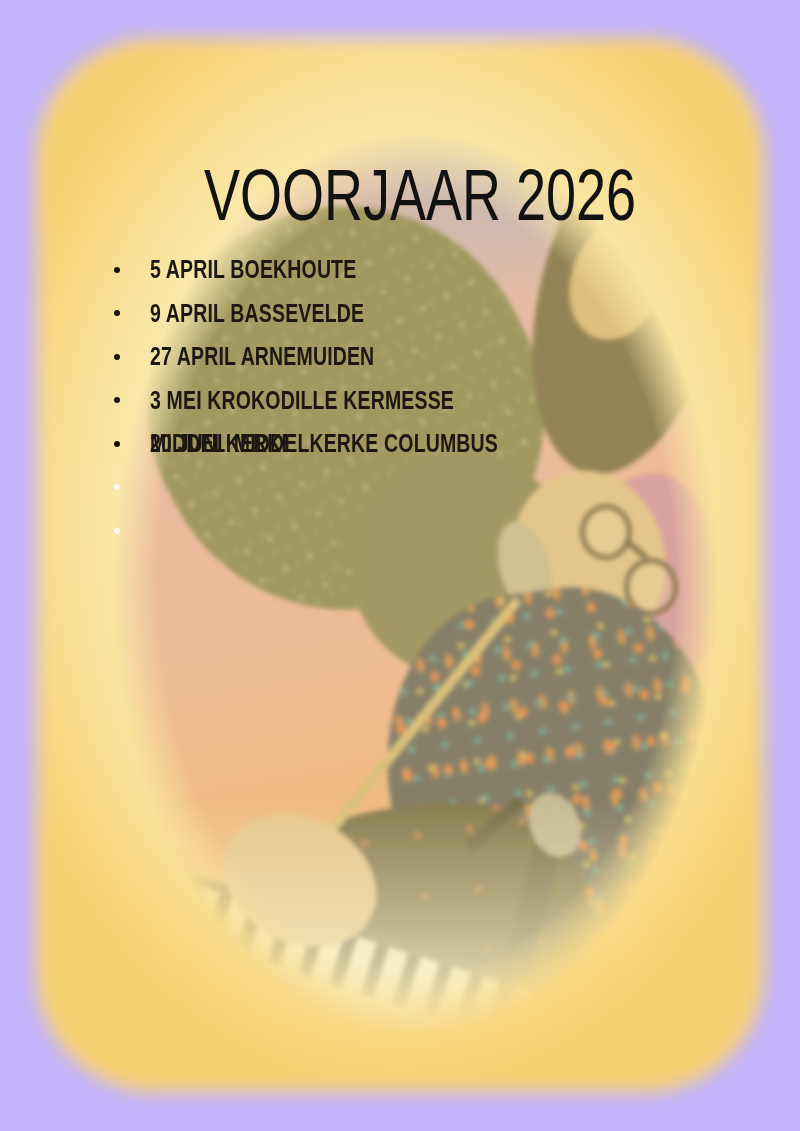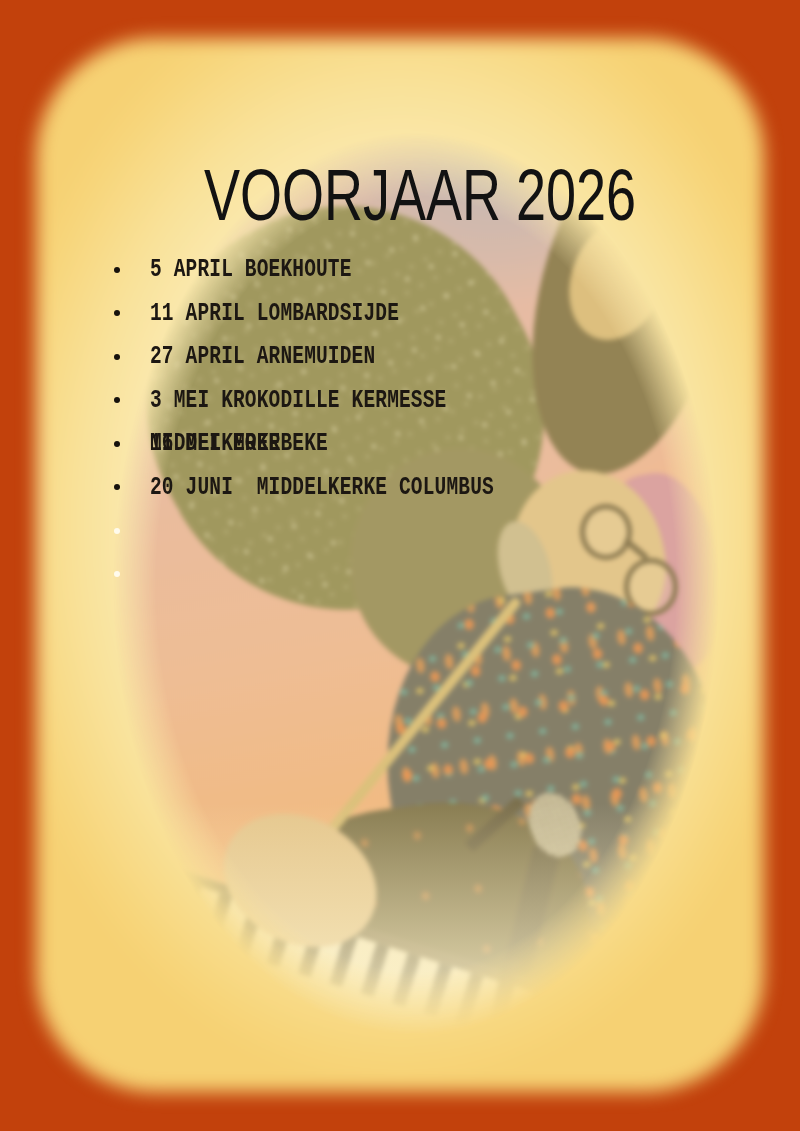--- a/index.html
+++ b/index.html
@@ -5,21 +5,21 @@
   :root{
     --card-edge:#f7d57a;
     --card-center:#fdf5d8;
     --text:#1c1712;
     --bullet:#17120c;
     --bullet-empty:#fffdf4;
   }
   *{margin:0;padding:0;box-sizing:border-box;}
   html,body{width:800px;height:1131px;background:#ffffff;overflow:hidden;
     font-family:"Liberation Sans", sans-serif;}
-  .page{position:relative;width:800px;height:1131px;background:#c2410c;}
+  .page{position:relative;width:800px;height:1131px;background:#c4b5fd;}
 
   
   .card{
     position:absolute;left:36px;top:38px;width:728px;height:1054px;
     border-radius:120px;
     background:
       radial-gradient(ellipse 58% 54% at 50% 46%,
         var(--card-center) 0%, #fbeebe 52%, #f9e29a 76%, var(--card-edge) 94%, #f6d173 100%);
     filter:blur(9px);
   }
@@ -109,21 +109,20 @@
     transform:scaleX(.75);transform-origin:50% 50%;
     white-space:nowrap;
   }
   .event-list{
     position:absolute;left:104px;top:248px;width:600px;
     list-style:none;
   }
   .event-list li{
     position:relative;height:43.5px;line-height:43.5px;
     padding-left:46px;
-    font-family:Liberation Mono, monospace;
   }
   .event-list li::before{
     content:"";position:absolute;left:10px;top:50%;
     width:6px;height:6px;border-radius:50%;
     transform:translateY(-50%);
     background:var(--bullet);
   }
   .event-list li.empty::before{background:var(--bullet-empty);opacity:.9;}
   .event-list .label{
     display:inline-block;color:var(--text);font-weight:700;font-size:25px;
@@ -164,30 +163,27 @@
     <div class="photo-wash"></div>
   </div>
 
   <h1 class="title">VOORJAAR 2026</h1>
 
   <ul class="event-list">
       <li>
     <span class="label">5 APRIL BOEKHOUTE</span>
   </li>
       <li>
-    <span class="label">11 APRIL LOMBARDSIJDE</span>
+    <span class="label">9 APRIL BASSEVELDE</span>
   </li>
       <li>
     <span class="label">27 APRIL ARNEMUIDEN</span>
   </li>
       <li>
     <span class="label">3 MEI KROKODILLE KERMESSE MIDDELKERKE</span>
-  </li>
-      <li>
-    <span class="label">16 MEI MOERBEKE</span>
   </li>
       <li>
     <span class="label">20 JUNI  MIDDELKERKE COLUMBUS</span>
   </li>
       <li class="empty">
     <span class="label"></span>
   </li>
       <li class="empty">
     <span class="label"></span>
   </li>

